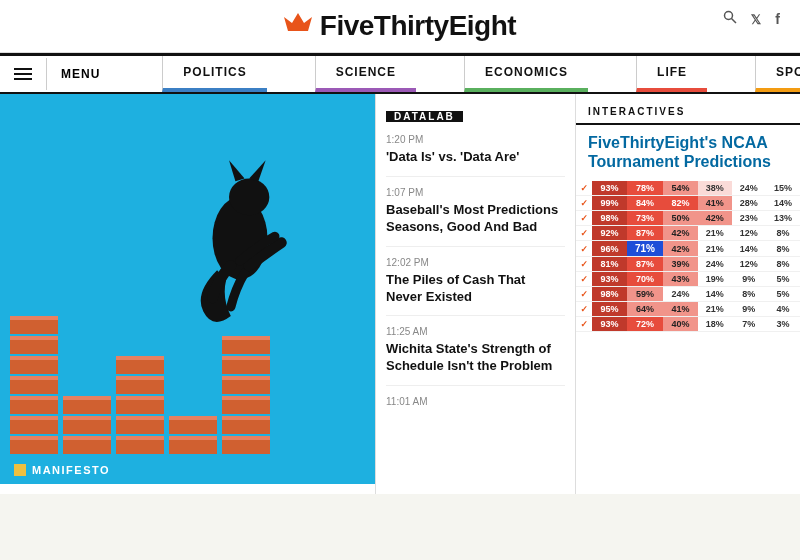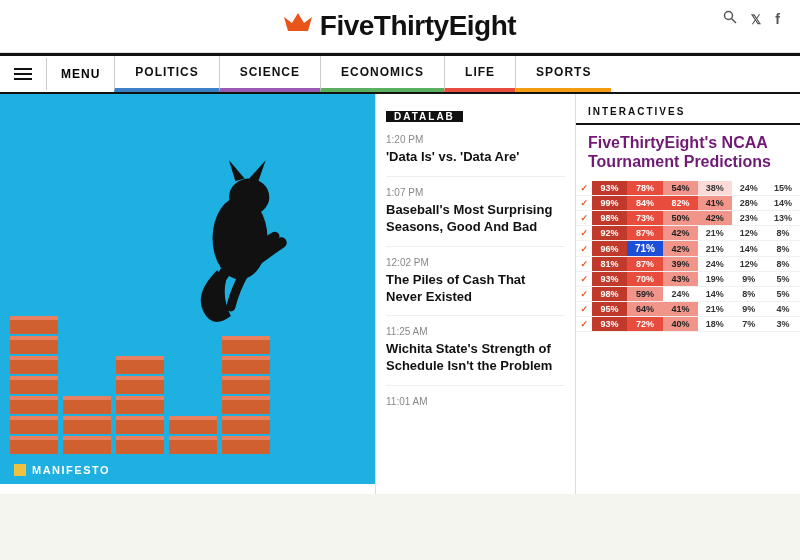--- a/index.html
+++ b/index.html
@@ -10,21 +10,21 @@
     .header-logo { display: flex; align-items: center; gap: 8px; }
     .header-logo-icon { color: #e8541a; font-size: 22px; }
     .header-title { font-size: 28px; font-weight: 900; letter-spacing: -0.5px; font-family: Arial, sans-serif; color: #111; }
     .header-icons { position: absolute; right: 20px; display: flex; gap: 14px; align-items: center; }
     .header-icon { color: #555; font-size: 14px; cursor: pointer; }
 
     
     .nav { background: white; border-top: 3px solid #111; border-bottom: 2px solid #111; display: flex; align-items: center; }
     .nav-menu { padding: 8px 14px; cursor: pointer; }
     .nav-menu span { display: block; width: 18px; height: 2px; background: #111; margin: 3px 0; }
-    .nav-item { padding: 9px 20px; font-family: Arial, sans-serif; font-size: 12px; font-weight: 700; letter-spacing: 1px; color: #111; cursor: pointer; border-left: 1px solid #ccc; text-transform: uppercase; }
+    .nav-item { padding: 9px 20px; font-family: Arial, sans-serif; font-size: 12px; font-weight: 700; letter-spacing: 1px; color: #111; cursor: pointer; border-left: 1px solid #ccc; text-transform: uppercase; margin-left: 48px; }
 
     
     .nav-politics { border-bottom: 4px solid #3b7fc4; }
     .nav-economics { border-bottom: 4px solid #5ab05e; }
     .nav-science { border-bottom: 4px solid #9b59b6; }
     .nav-life { border-bottom: 4px solid #e74c3c; }
     .nav-sports { border-bottom: 4px solid #f39c12; }
 
     
     .main { display: flex; background: white; min-height: 400px; }
@@ -161,21 +161,21 @@
 
     <div class="datalab-items">
 
       <div class="datalab-item">
         <div class="datalab-time">1:20 PM</div>
         <div class="datalab-title">'Data Is' vs. 'Data Are'</div>
       </div>
 
       <div class="datalab-item">
         <div class="datalab-time">1:07 PM</div>
-        <div class="datalab-title">Baseball's Most Surprising Seasons, Good And Bad</div>
+        <div class="datalab-title">Baseball's Most Predictions Seasons, Good And Bad</div>
       </div>
 
       <div class="datalab-item">
         <div class="datalab-time">12:02 PM</div>
         <div class="datalab-title">The Piles of Cash That Never Existed</div>
       </div>
 
       <div class="datalab-item">
         <div class="datalab-time">11:25 AM</div>
         <div class="datalab-title">Wichita State's Strength of Schedule Isn't the Problem</div>
@@ -183,21 +183,21 @@
 
       <div style="padding:10px 0;">
         <div class="datalab-time">11:01 AM</div>
       </div>
 
     </div>
   </div>
 
   <div class="right">
     <div style="font-family:Arial;font-size:10px;font-weight:700;letter-spacing:2px;color:#111;padding:12px 12px 6px;border-bottom:2px solid #111;text-transform:uppercase;">INTERACTIVES</div>
-    <div style="font-family:Arial;font-size:16px;font-weight:900;color:#701a75;padding:8px 12px 10px;line-height:1.2;">FiveThirtyEight's NCAA Tournament Predictions</div>
+    <div style="font-family:Arial;font-size:16px;font-weight:900;color:#0369a1;padding:8px 12px 10px;line-height:1.2;">FiveThirtyEight's NCAA Tournament Predictions</div>
 
     <table class="ncaa-table" style="padding:0 4px;">
       <tbody id="ncaa-tbody">
 
       <tr>
             <td style="color: rgb(232, 84, 26); font-weight: bold; font-size: 9px; padding: 2px;">✓</td>
             <td style="background: rgb(192, 57, 43); color: white; padding: 2px 3px; text-align: center; font-size: 9px; font-weight: 600;">93%</td>
             <td style="background: rgb(231, 76, 60); color: white; padding: 2px 3px; text-align: center; font-size: 9px; font-weight: 600;">78%</td>
             <td style="background: rgb(241, 148, 138); color: rgb(34, 34, 34); padding: 2px 3px; text-align: center; font-size: 9px; font-weight: 600;">54%</td>
             <td style="background: rgb(250, 219, 216); color: rgb(51, 51, 51); padding: 2px 3px; text-align: center; font-size: 9px; font-weight: 600;">38%</td>

